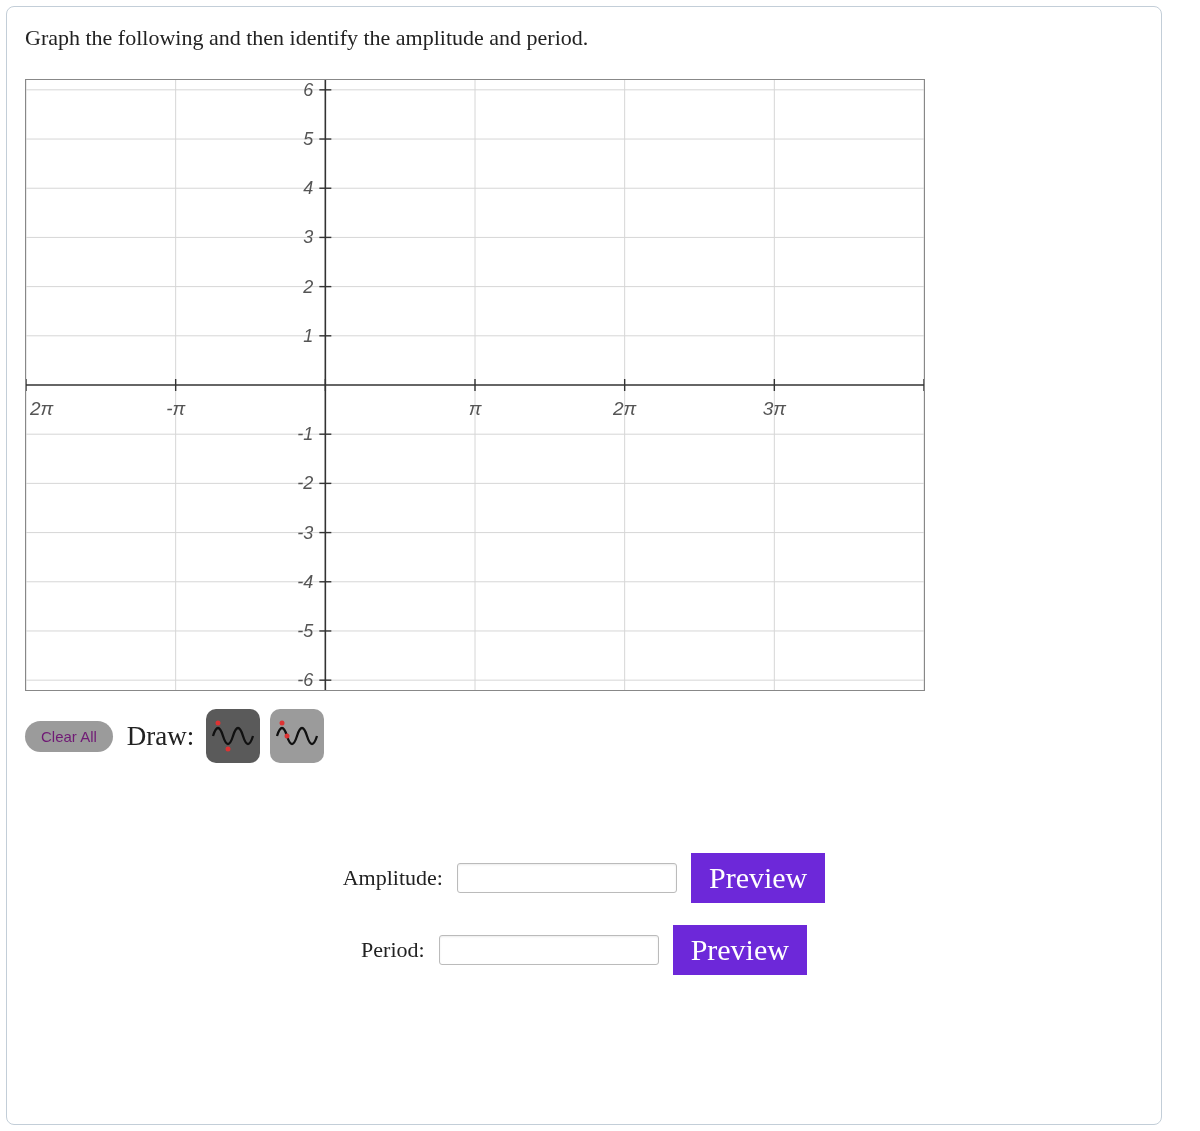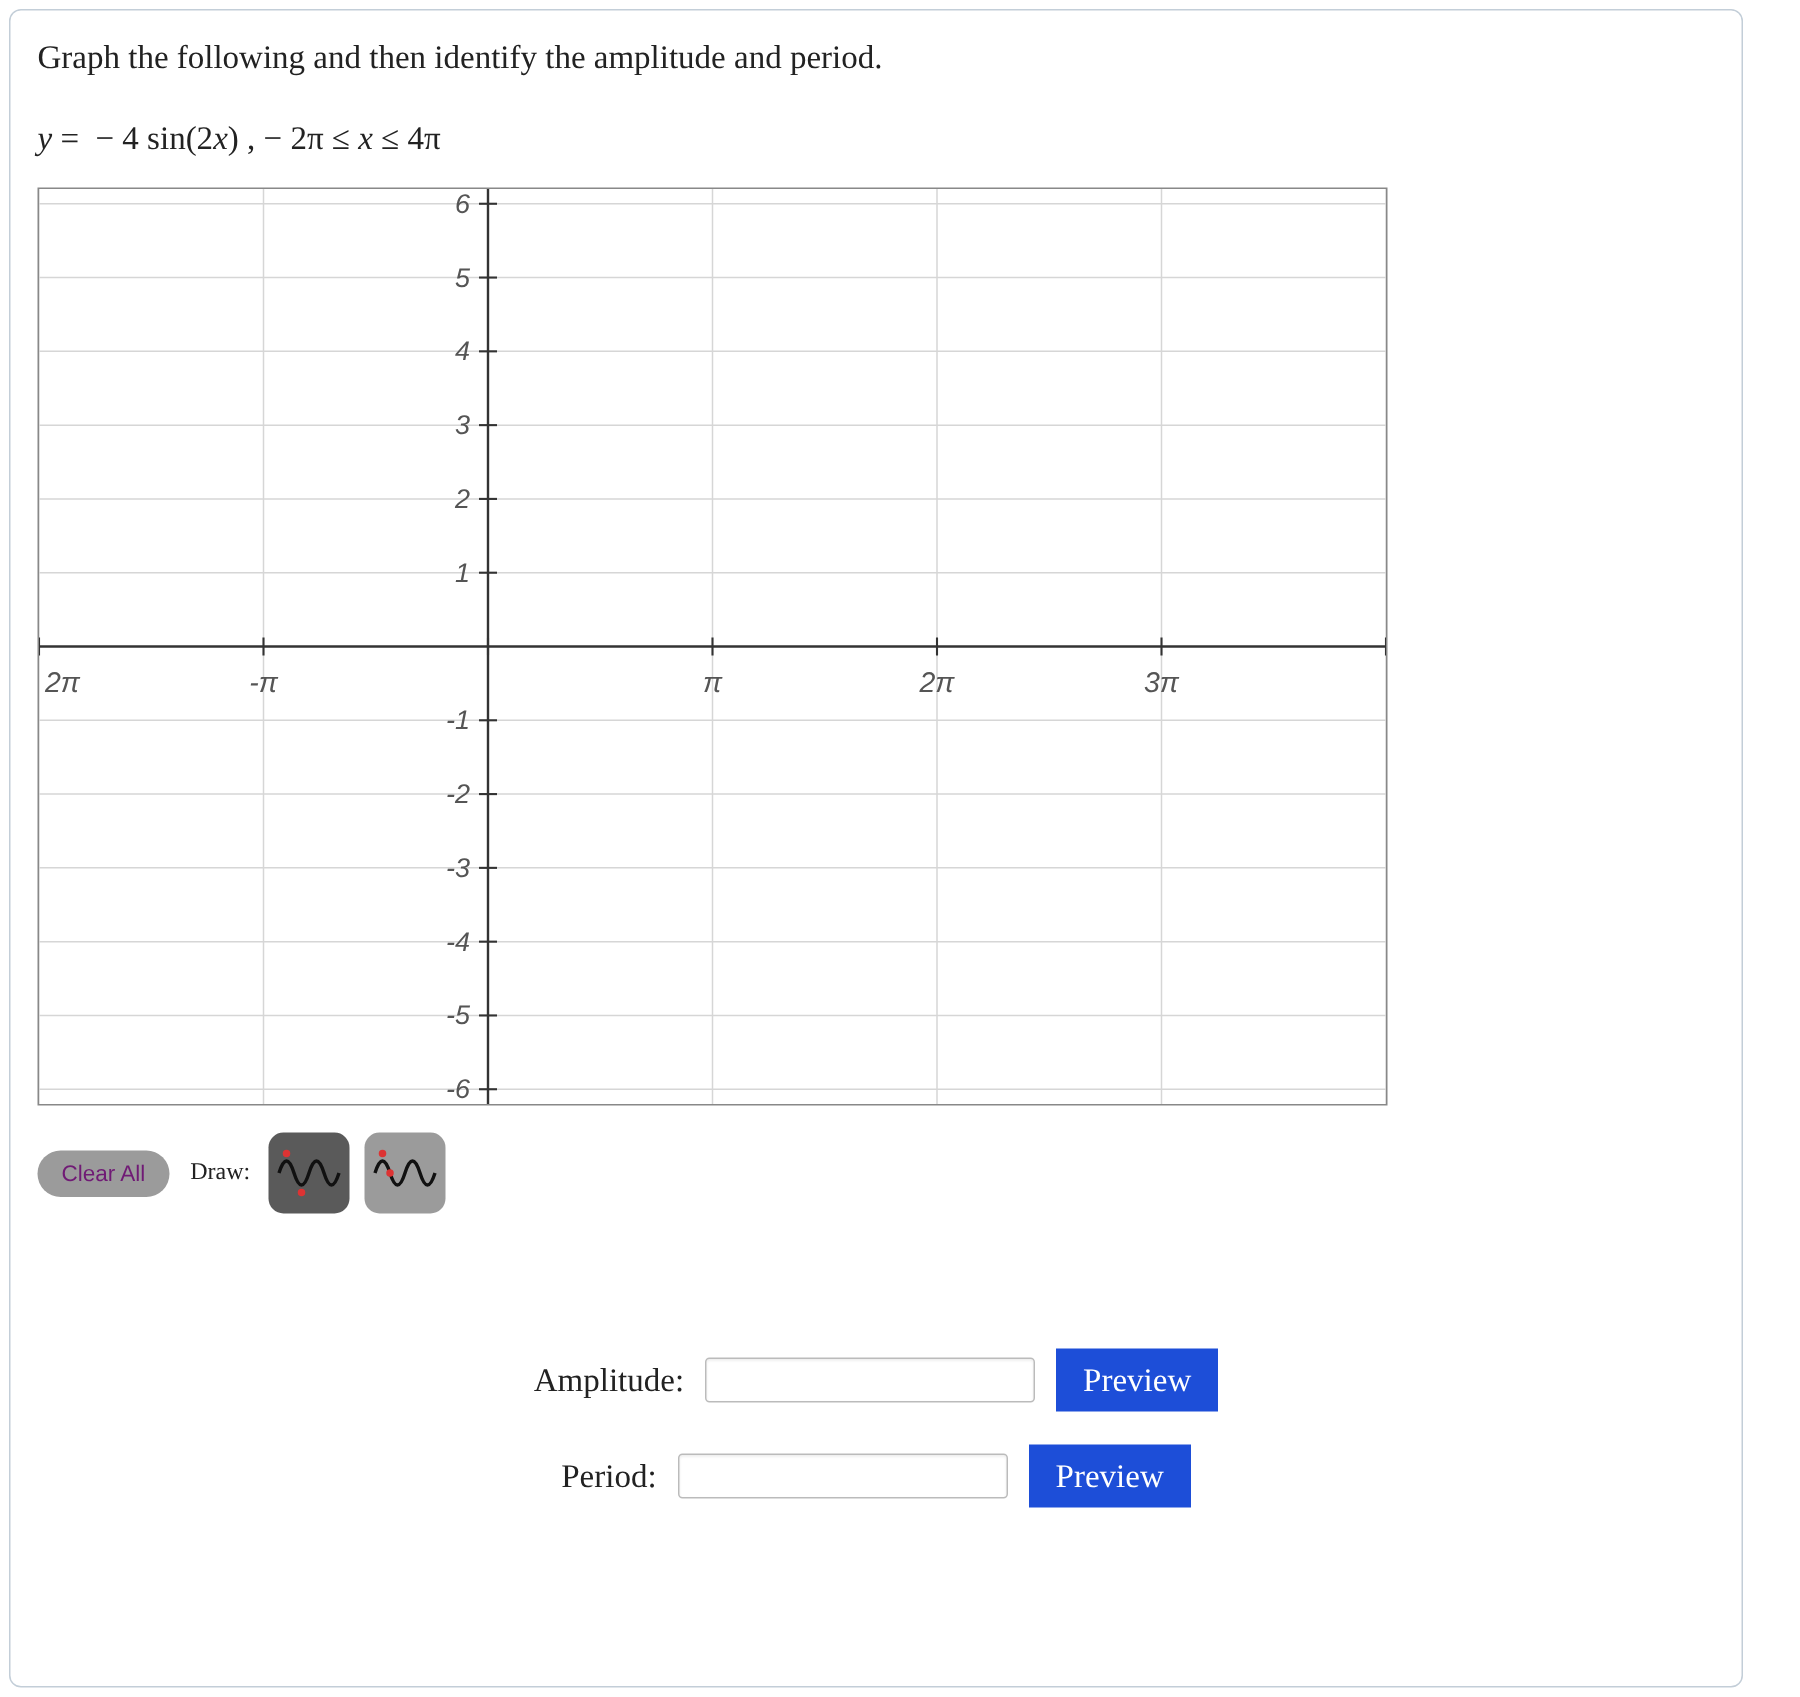--- a/index.html
+++ b/index.html
@@ -47,21 +47,21 @@
       color: #701a75;
       font-family: Arial, Helvetica, sans-serif;
       font-size: 15px;
       border: none;
       border-radius: 18px;
       padding: 7px 16px;
       cursor: pointer;
     }
     .draw-label {
       font-family: "Times New Roman", serif;
-      font-size: 16px;
+      font-size: 27px;
       color: #222;
       margin-left: 4px;
       margin-right: 2px;
     }
     .wave-btn {
       width: 54px;
       height: 54px;
       border-radius: 10px;
       border: none;
       cursor: pointer;
@@ -93,40 +93,36 @@
       font-size: 18px;
       padding: 3px 6px;
       border: 1px solid #bbb;
       border-radius: 3px;
       height: 30px;
       width: 220px;
       background: #fff;
       box-shadow: inset 0 1px 2px rgba(0,0,0,0.08);
     }
     .preview-btn {
-      background: #1d4ed8;
+      background: #6d28d9;
       color: #fff;
       border: none;
       font-family: "Times New Roman", serif;
-      font-size: 22px;
+      font-size: 30px;
       padding: 8px 18px;
       cursor: pointer;
     }
   </style>
 </head>
 <body>
 
 <div class="container">
 
   <div class="prompt-text">Graph the following and then identify the amplitude and period.</div>
 
-  <div class="equation">
-    <span style="font-style:italic;">y</span>
-    <span style="font-style:normal;"> = &nbsp;− 4 sin(2</span><span style="font-style:italic;">x</span><span style="font-style:normal;">) , − 2π ≤ </span><span style="font-style:italic;">x</span><span style="font-style:normal;"> ≤ 4π</span>
-  </div>
 
   <div class="chart-wrapper">
     <svg id="chart-svg" width="898" height="610">
         <line x1="0" y1="600.1612903225806" x2="898" y2="600.1612903225806" stroke="#d6d6d6" stroke-width="1"></line>
         <line x1="0" y1="550.9677419354839" x2="898" y2="550.9677419354839" stroke="#d6d6d6" stroke-width="1"></line>
         <line x1="0" y1="501.7741935483871" x2="898" y2="501.7741935483871" stroke="#d6d6d6" stroke-width="1"></line>
         <line x1="0" y1="452.58064516129036" x2="898" y2="452.58064516129036" stroke="#d6d6d6" stroke-width="1"></line>
         <line x1="0" y1="403.38709677419354" x2="898" y2="403.38709677419354" stroke="#d6d6d6" stroke-width="1"></line>
         <line x1="0" y1="354.19354838709677" x2="898" y2="354.19354838709677" stroke="#d6d6d6" stroke-width="1"></line>
         <line x1="0" y1="255.80645161290317" x2="898" y2="255.80645161290317" stroke="#d6d6d6" stroke-width="1"></line>

